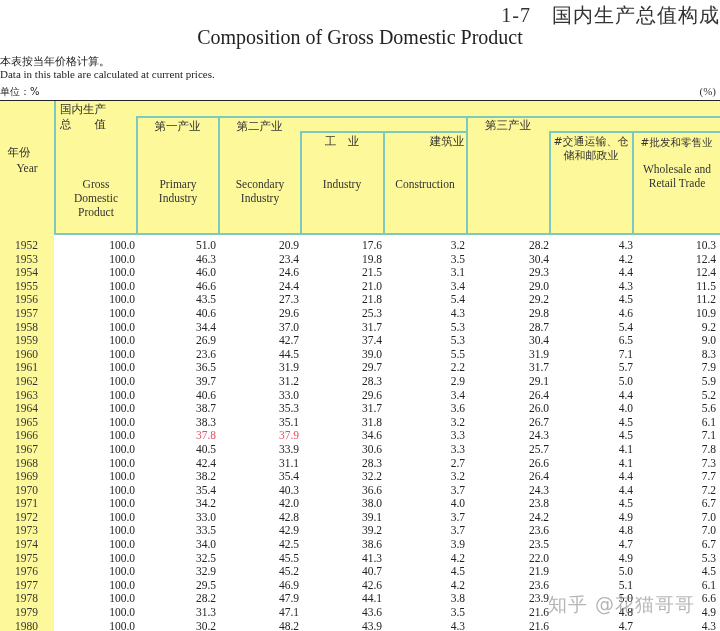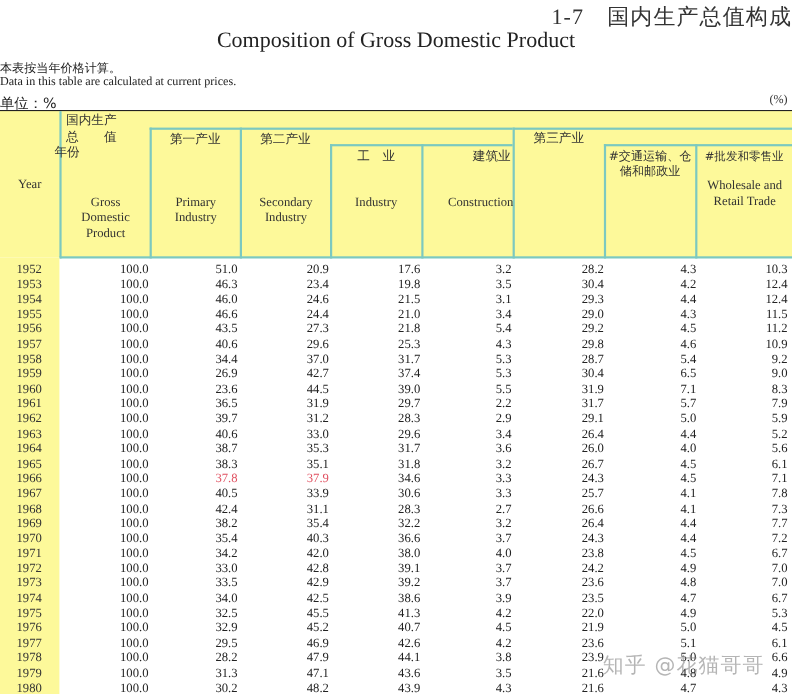--- a/index.html
+++ b/index.html
@@ -5,21 +5,21 @@
   html, body { margin: 0; padding: 0; background: #ffffff; }
   body { width: 720px; height: 631px; overflow: hidden; position: relative;
          font-family: "Liberation Serif", "DejaVu Serif", serif; color: #222; }
   .title-cn { position: absolute; top: 2px; left: 0; width: 720px; text-align: right;
               font-size: 20px; letter-spacing: 1px; color: #333; }
   .title-en { position: absolute; top: 26px; left: 0; width: 720px; text-align: center;
               font-size: 20px; color: #222; }
   .note-cn { position: absolute; top: 54px; left: 0; font-size: 11px;
              font-family: "DejaVu Sans", sans-serif; color: #222; }
   .note-en { position: absolute; top: 68px; left: 0; font-size: 11px; color: #222; }
-  .unit-cn { position: absolute; top: 85px; left: 0; font-size: 13px;
+  .unit-cn { position: absolute; top: 85px; left: 0; font-size: 10px;
              font-family: "DejaVu Sans", sans-serif; color: #222; }
   .unit-pct { position: absolute; top: 85px; right: 4px; font-size: 11px; color: #333; }
 
   .header { position: absolute; top: 100px; left: 0; width: 720px; height: 134px;
             background: #fdf99a; border-top: 1.5px solid #222; box-sizing: border-box; }
   .hline { position: absolute; background: #7cc9c0; }
   .vline { position: absolute; background: #7cc9c0; width: 1.5px; }
   .hcell { position: absolute; text-align: center; font-size: 11.5px; line-height: 14px; color: #333; }
   .cn { font-family: "DejaVu Sans", sans-serif; font-size: 11.5px; }
 
@@ -60,38 +60,38 @@
   <div class="vline" style="left:218px; top:15px; height:119px;"></div>
   <div class="hline" style="left:300px; top:30px; width:166px; height:1.5px;"></div>
   <div class="vline" style="left:300px; top:30px; height:104px;"></div>
   <div class="vline" style="left:383px; top:30px; height:104px;"></div>
   <div class="vline" style="left:466px; top:15px; height:119px;"></div>
   <div class="hline" style="left:549px; top:30px; width:171px; height:1.5px;"></div>
   <div class="vline" style="left:549px; top:30px; height:104px;"></div>
   <div class="vline" style="left:632px; top:30px; height:104px;"></div>
   <div class="hline" style="left:54px; top:132px; width:666px; height:1.5px;"></div>
 
-  <div class="hcell cn" style="left:0; top:30px; width:38px;padding-left:42px;">年份</div>
+  <div class="hcell cn" style="left:0; top:44px; width:38px;">年份</div>
   <div class="hcell" style="left:0; top:60px; width:54px;">Year</div>
 
   <div class="hcell cn" style="left:60px; top:1px; width:76px; text-align:left;">国内生产</div>
   <div class="hcell cn" style="left:60px; top:16px; width:76px; text-align:left; white-space:pre;">总　　值</div>
   <div class="hcell" style="left:60px; top:76px; width:72px;">Gross Domestic Product</div>
 
   <div class="hcell cn" style="left:137px; top:18px; width:81px;">第一产业</div>
   <div class="hcell" style="left:150px; top:76px; width:56px;font-family:Liberation Serif, serif;">Primary Industry</div>
 
   <div class="hcell cn" style="left:219px; top:18px; width:81px;">第二产业</div>
   <div class="hcell" style="left:228px; top:76px; width:64px;">Secondary Industry</div>
 
   <div class="hcell cn" style="left:301px; top:33px; width:82px; white-space:pre;">工　业</div>
   <div class="hcell" style="left:301px; top:76px; width:82px;">Industry</div>
 
   <div class="hcell cn" style="left:384px; top:33px; width:82px;padding-left:22px;">建筑业</div>
-  <div class="hcell" style="left:384px; top:76px; width:82px;padding-left:12px;">Construction</div>
+  <div class="hcell" style="left:384px; top:76px; width:82px;">Construction</div>
 
   <div class="hcell cn" style="left:467px; top:17px; width:82px; text-align:left; padding-left:18px; box-sizing:border-box;">第三产业</div>
 
   <div class="hcell cn" style="left:553px; top:34px; width:76px; font-size:11px;">#交通运输、仓储和邮政业</div>
 
   <div class="hcell cn" style="left:633px; top:34px; width:87px; font-size:10.5px; white-space:nowrap; overflow:hidden;">#批发和零售业</div>
   <div class="hcell" style="left:636px; top:61px; width:82px;">Wholesale and Retail Trade</div>
 </div>
 
 <div class="yearcol"></div>

